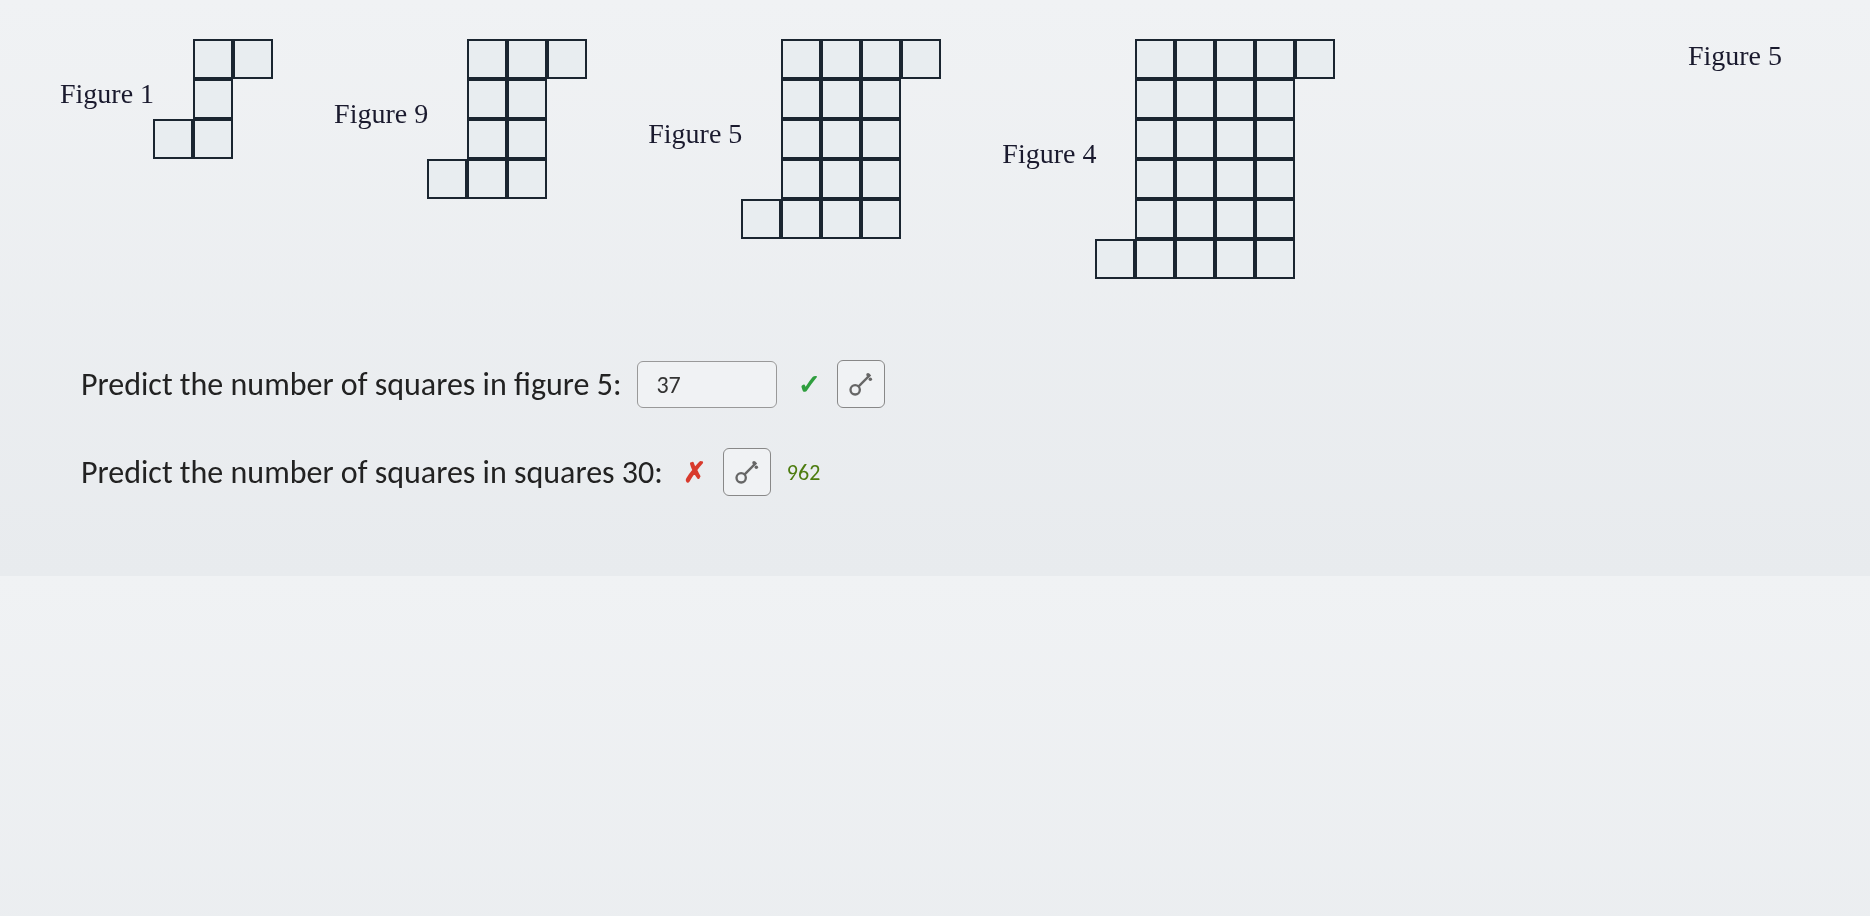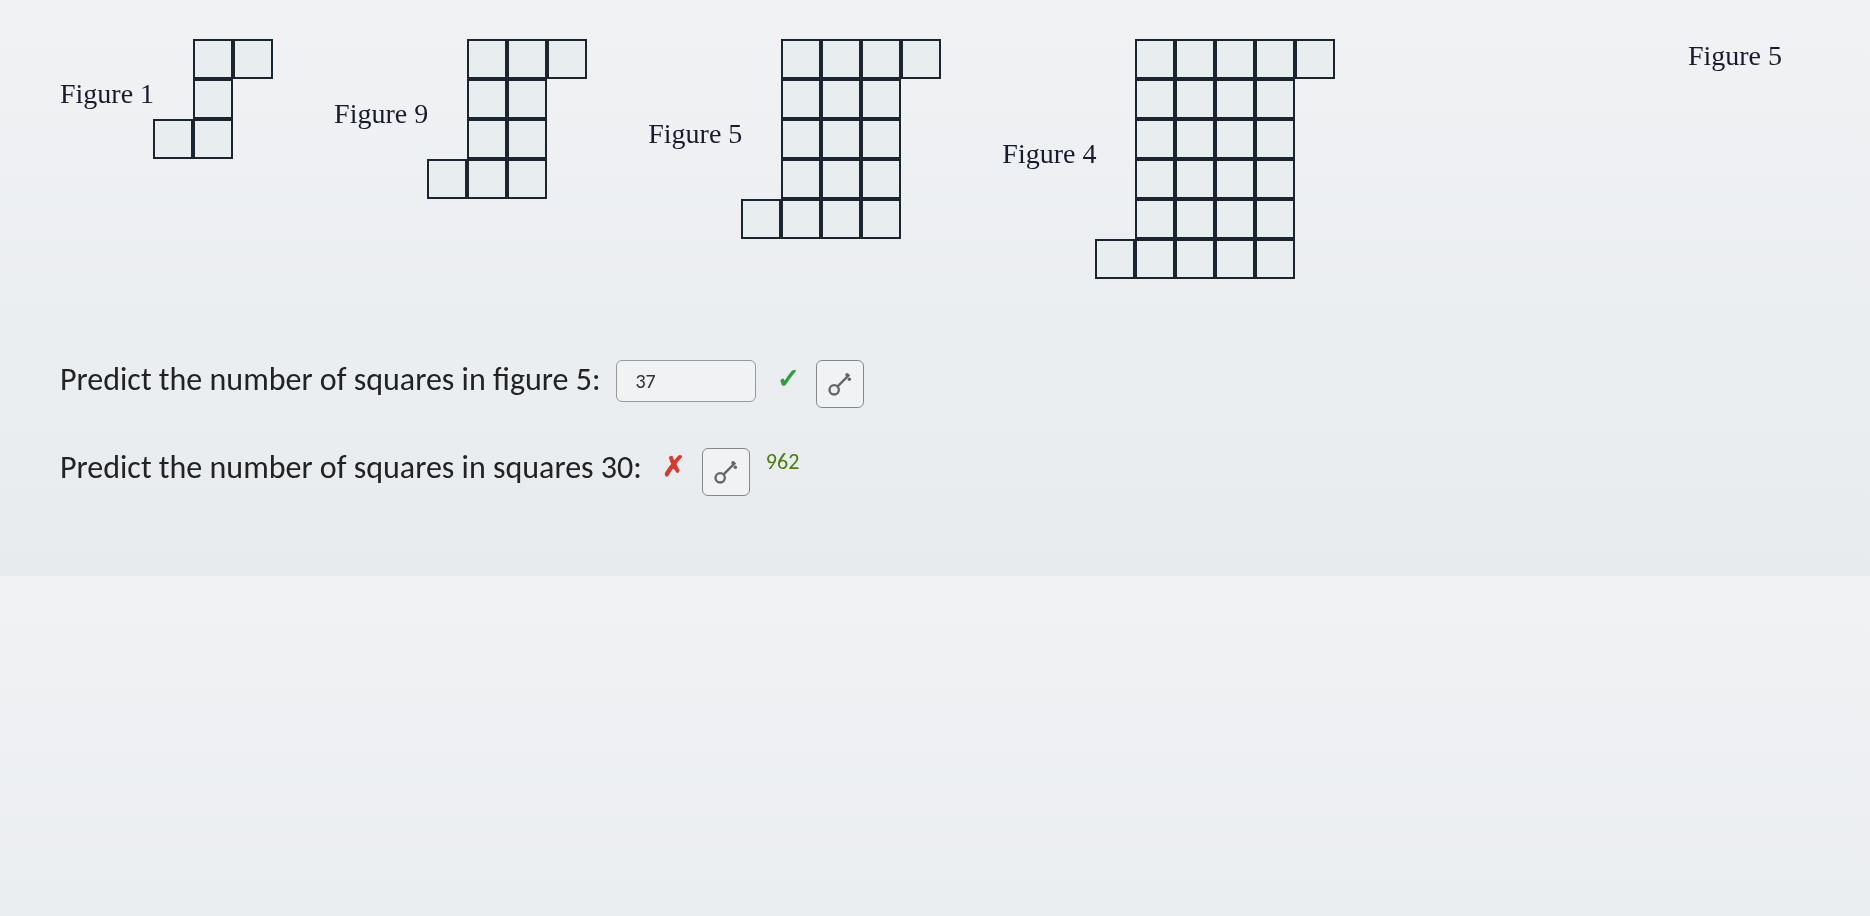--- a/index.html
+++ b/index.html
@@ -37,32 +37,33 @@
       background: #e8edf0;
     }
     .empty {
       width: 40px;
       height: 40px;
       border: none;
       background: transparent;
     }
     .qa-row {
       display: flex;
-      align-items: flex-start;
+      align-items: center;
       margin-bottom: 40px;
       font-family: 'Segoe UI', Calibri, sans-serif;
       font-size: 32px;
       color: #222;
+      margin-left: 21px;
     }
     .answer-box {
       border: 1px solid #999;
       border-radius: 6px;
       padding: 8px 18px;
       margin-left: 16px;
-      font-size: 20px;
+      font-size: 24px;
       min-width: 140px;
       background: #f0f2f4;
       color: #333;
     }
     .mark {
       display: inline-flex;
       align-items: center;
       justify-content: center;
       width: 36px;
       height: 36px;

